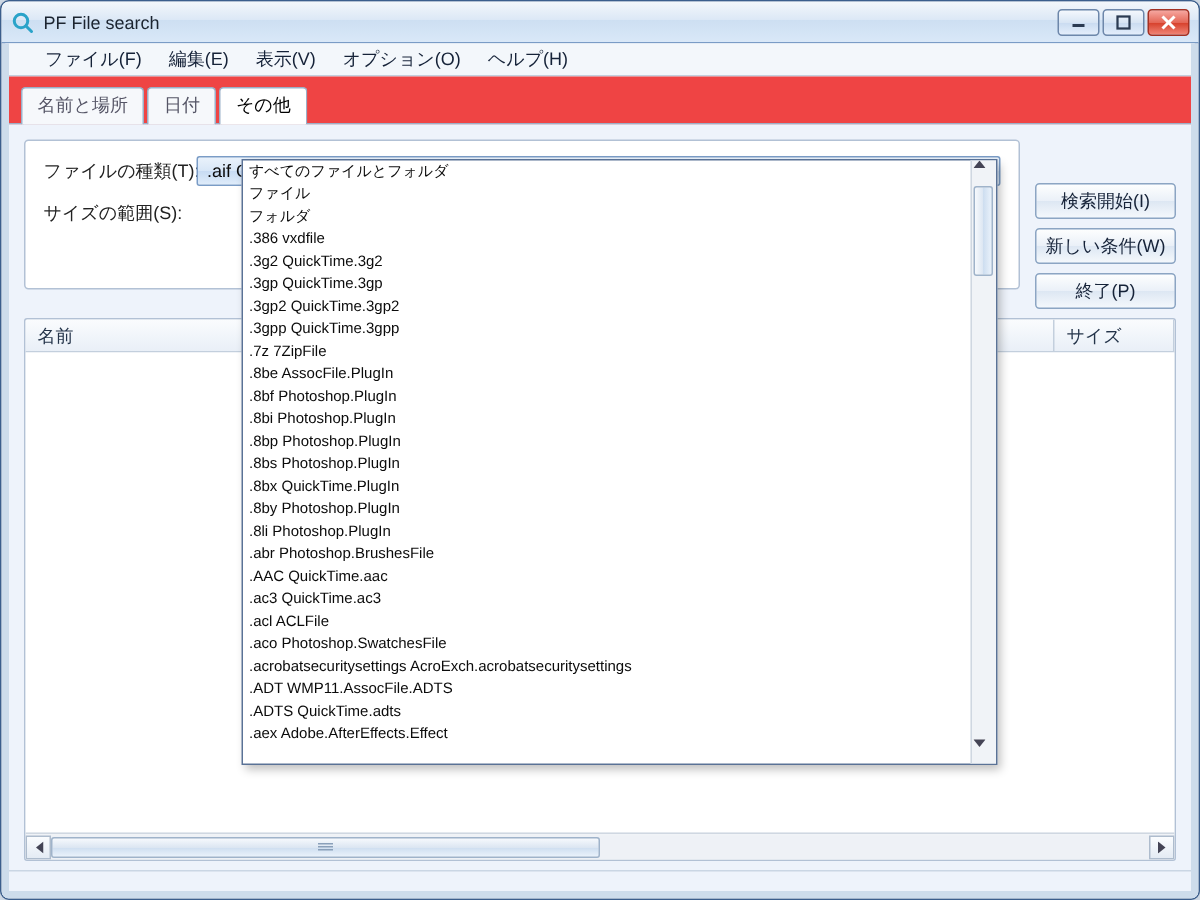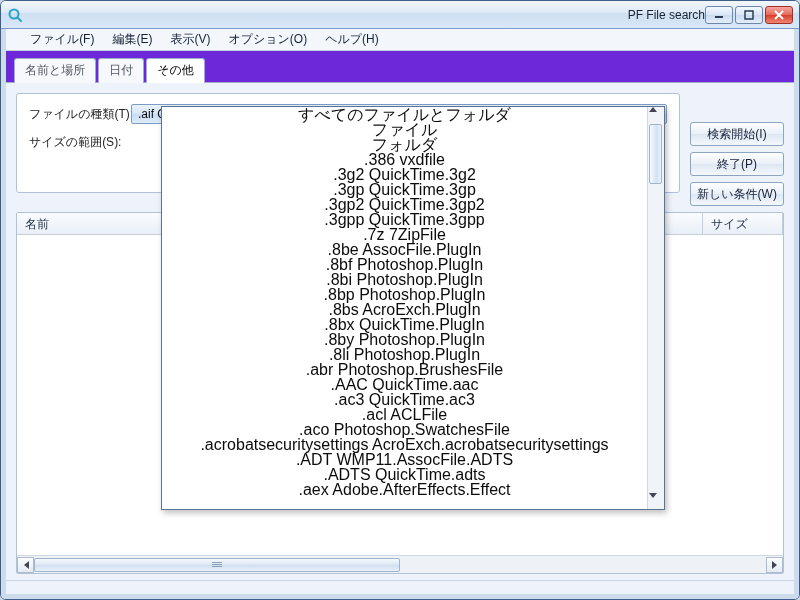--- a/index.html
+++ b/index.html
@@ -25,21 +25,21 @@
     height: 28px;
     background: linear-gradient(#f3f7fb, #dce8f6 45%, #cddff2 46%, #d9e8f8);
     border-bottom: 1px solid #7a9cc6;
     display: flex; align-items: center;
     padding: 0 6px;
   }
   .titlebar .icon {
     width: 16px; height: 16px; margin-right: 6px;
     display: inline-flex; align-items: center; justify-content: center;
   }
-  .titlebar .title { flex: 1; color: #1b2430; text-align: right; }
+  .titlebar .title { flex: 1; color: #1b2430; }
   .winbtns { display: flex; gap: 2px; }
   .winbtn {
     width: 28px; height: 18px;
     border: 1px solid #6d87aa;
     border-radius: 3px;
     background: linear-gradient(#f4f8fd,#d8e5f4 50%,#c9dbf0 51%,#e4eefb);
     display: flex; align-items: center; justify-content: center;
     color: #2b3b52;
   }
   .winbtn.close {
@@ -57,21 +57,21 @@
     height: 22px; padding: 2px 24px;
     display: flex; gap: 18px; align-items: center;
     background: #f3f7fb;
     border-bottom: 1px solid #c3cfdd;
   }
   .menubar span { color: #152238; }
   .tabs-row {
     padding: 6px 8px 0 8px;
     display: flex; gap: 0;
     border-bottom: 1px solid #9bb0c8;
-    background: #6d28d9;
+    background: #ef4444;
   }
   .tab {
     padding: 3px 10px 4px;
     border: 1px solid #9bb0c8;
     border-bottom: none;
     background: #f6f8fb;
     border-top-left-radius: 3px; border-top-right-radius: 3px;
     margin-right: 2px;
     color: #556;
     position: relative; top: 1px;
@@ -167,21 +167,21 @@
     left: 161px; top: 106px;
     width: 504px; height: 404px;
     background: #fff;
     border: 1px solid #5a7296;
     box-shadow: 2px 3px 6px rgba(0,0,0,.25);
     display: flex;
   }
   .dropdown ul {
     list-style: none; margin:0; padding:0;
     flex:1; overflow: hidden;
-    font-size: 16px; line-height: 15px; text-align: center;
+    font-size: 10px; line-height: 15px;
   }
   .dropdown li {
     padding: 0 4px; white-space: nowrap;
     color: #0b0b0b;
   }
   .dd-vscroll {
     width: 17px; background:#f0f3f7; border-left:1px solid #cfd7e1;
     display:flex; flex-direction:column;
   }
   .dd-vscroll .sbtn{height:17px;width:15px;align-self:center;}
@@ -252,22 +252,22 @@
                 </svg>
             </span>
           </div>
         </div>
         <div class="form-row">
           <div class="form-label">サイズの範囲(S):</div>
         </div>
       </div>
       <div class="side-buttons">
         <div class="btn">検索開始(I)</div>
+        <div class="btn">新しい条件(W)</div>
         <div class="btn">終了(P)</div>
-        <div class="btn">新しい条件(W)</div>
       </div>
     </div>
 
     <div class="list-area">
       <div class="list-header">
         <div class="col col-name">名前</div>
         <div class="col col-size">サイズ(Byte</div>
       </div>
       <div class="list-body"></div>
       <div class="hscroll">
@@ -305,21 +305,21 @@
       <li>.386   vxdfile</li>
       <li>.3g2   QuickTime.3g2</li>
       <li>.3gp   QuickTime.3gp</li>
       <li>.3gp2   QuickTime.3gp2</li>
       <li>.3gpp   QuickTime.3gpp</li>
       <li>.7z   7ZipFile</li>
       <li>.8be   AssocFile.PlugIn</li>
       <li>.8bf   Photoshop.PlugIn</li>
       <li>.8bi   Photoshop.PlugIn</li>
       <li>.8bp   Photoshop.PlugIn</li>
-      <li>.8bs   AcroExch.PlugIn</li>
+      <li>.8bs   Photoshop.PlugIn</li>
       <li>.8bx   QuickTime.PlugIn</li>
       <li>.8by   Photoshop.PlugIn</li>
       <li>.8li   Photoshop.PlugIn</li>
       <li>.abr   Photoshop.BrushesFile</li>
       <li>.AAC   QuickTime.aac</li>
       <li>.ac3   QuickTime.ac3</li>
       <li>.acl   ACLFile</li>
       <li>.aco   Photoshop.SwatchesFile</li>
       <li>.acrobatsecuritysettings   AcroExch.acrobatsecuritysettings</li>
       <li>.ADT   WMP11.AssocFile.ADTS</li>

